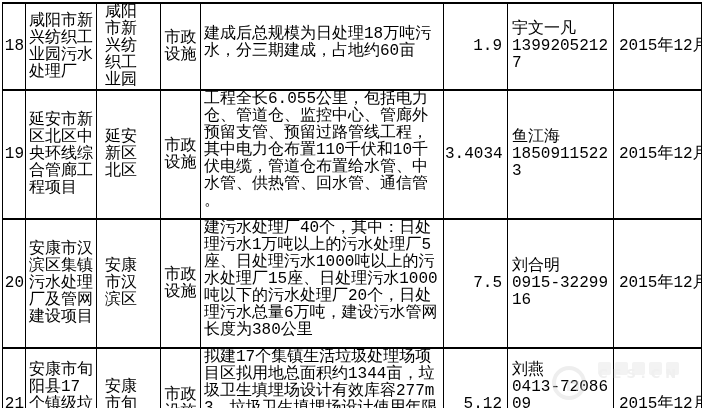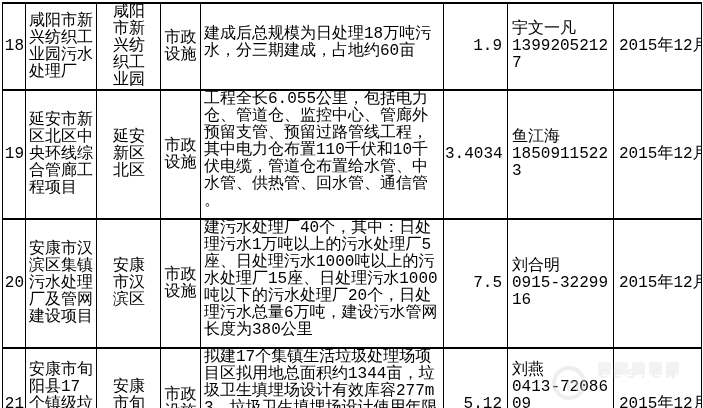--- a/index.html
+++ b/index.html
@@ -38,21 +38,21 @@
   col.c-cont { width:106px; }
   col.c-date { width:88px; }
 
   tr.r18 { height:70px; }
   tr.r19 { height:112px; }
   tr.r20 { height:107px; }
   tr.r21 { height:106px; }
 
   td.num  { text-align:right; padding:0 1px; }
   td.name { padding:0 2px 0 3px; word-break:break-all; line-break:anywhere; }
-  td.loc  { padding:0 10px 0 16px; word-break:break-all; line-break:anywhere; }
+  td.loc  { padding:0 10px 0 8px; word-break:break-all; line-break:anywhere; }
   td.type { text-align:center; padding:8px 2px; word-break:break-all; }
   td.desc { padding:0 2px 8px 3px; word-break:break-all; line-break:anywhere; }
   td.inv  { text-align:right; padding:0 5px 0 1px; }
   td.cont { padding:0 2px 0 4px; word-break:break-all; line-break:anywhere;margin-left:39px; }
   td.date { text-align:left; padding:0 2px 0 5px; white-space:nowrap; }
 
   
   .watermark {
     position:absolute; right:3px; bottom:2px;
     width:150px; height:48px;

